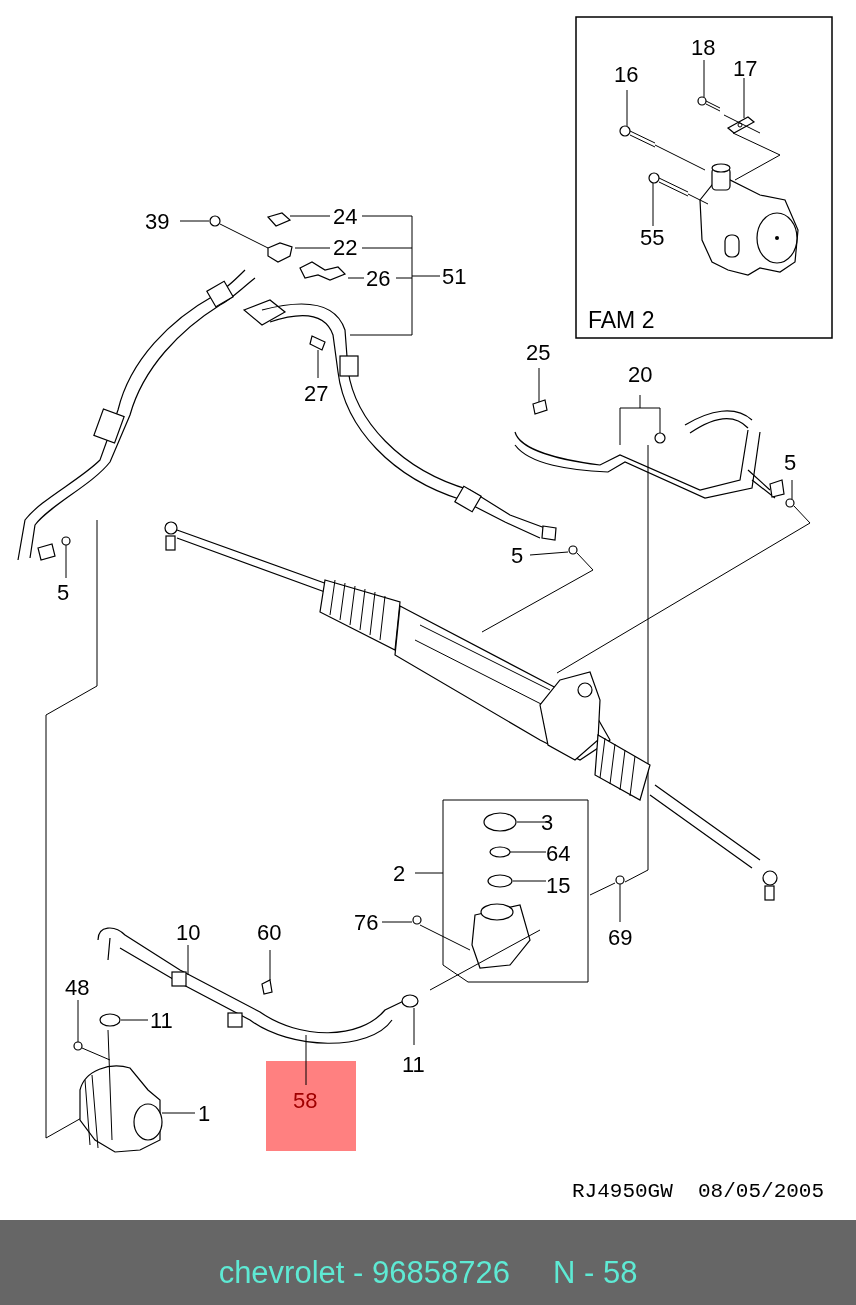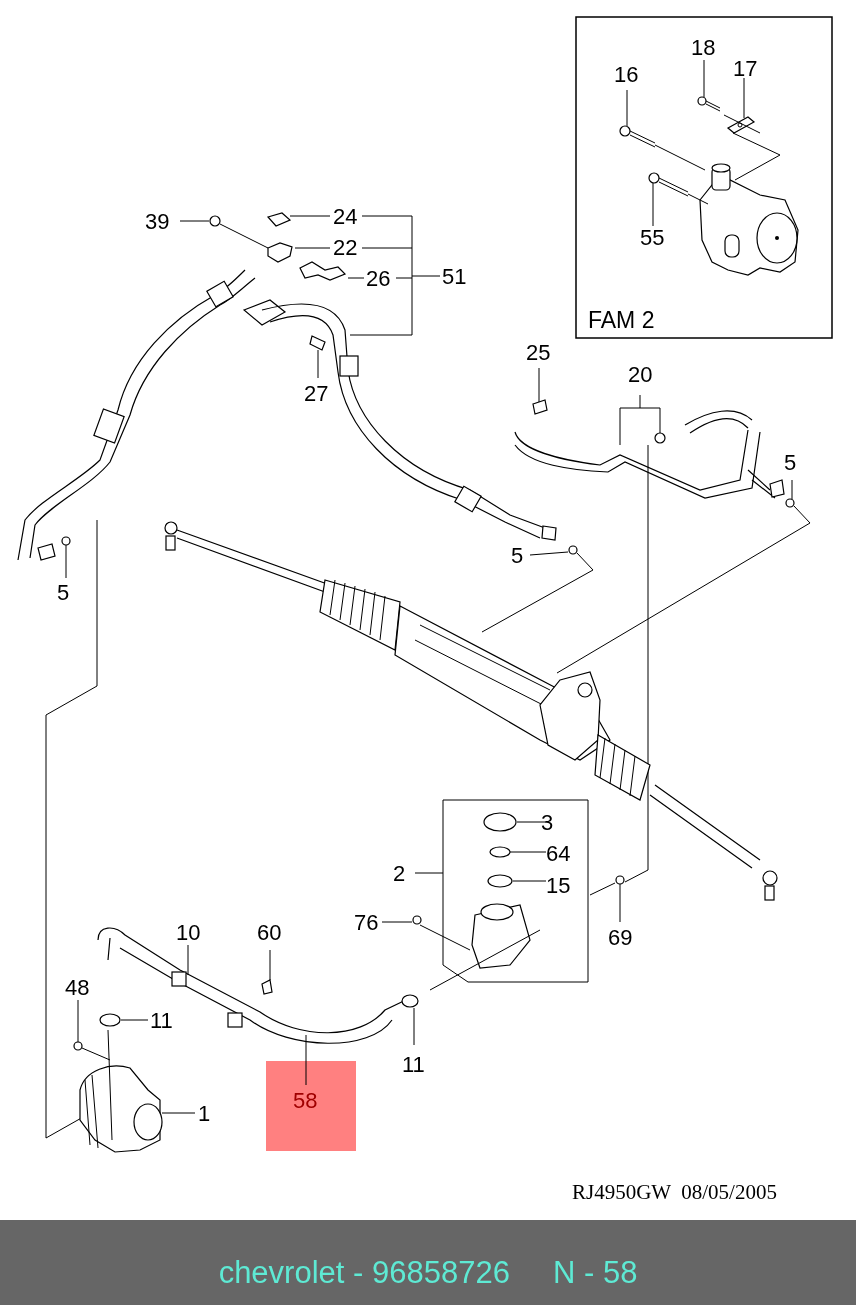--- a/index.html
+++ b/index.html
@@ -3,21 +3,21 @@
 <meta charset="utf-8">
 <style>
   html, body { margin:0; padding:0; background:#ffffff; }
   body { width:856px; height:1305px; position:relative; overflow:hidden; font-family:"Liberation Sans", sans-serif; }
   #diagram { position:absolute; left:0; top:0; width:856px; height:1220px; }
   .lbl { font-family:"Liberation Sans", sans-serif; font-size:22px; fill:#000; }
   .lbl-red { font-family:"Liberation Sans", sans-serif; font-size:22px; fill:#a00000; }
   .ln { stroke:#000; stroke-width:1; fill:none; }
   .part { stroke:#000; stroke-width:1.2; fill:#fff; }
   .hose { stroke:#000; stroke-width:1.2; fill:none; }
-  .ref { position:absolute; left:572px; top:1180px; font-size:21px; color:#000; font-family:Liberation Serif, serif; white-space:pre; }
+  .ref { position:absolute; left:572px; top:1180px; font-size:21px; color:#000; font-family:Liberation Mono, monospace; white-space:pre; }
   .footer { position:absolute; left:0; top:1220px; width:856px; height:105px; background:#666666; color:#5eead4;
             display:flex; align-items:center; justify-content:center; font-size:31px; font-family:"Liberation Sans", sans-serif; }
   .footer span { white-space:pre; }
 </style>
 </head>
 <body>
 
 <svg id="diagram" viewBox="0 0 856 1220" xmlns="http://www.w3.org/2000/svg">
 
   <g>

